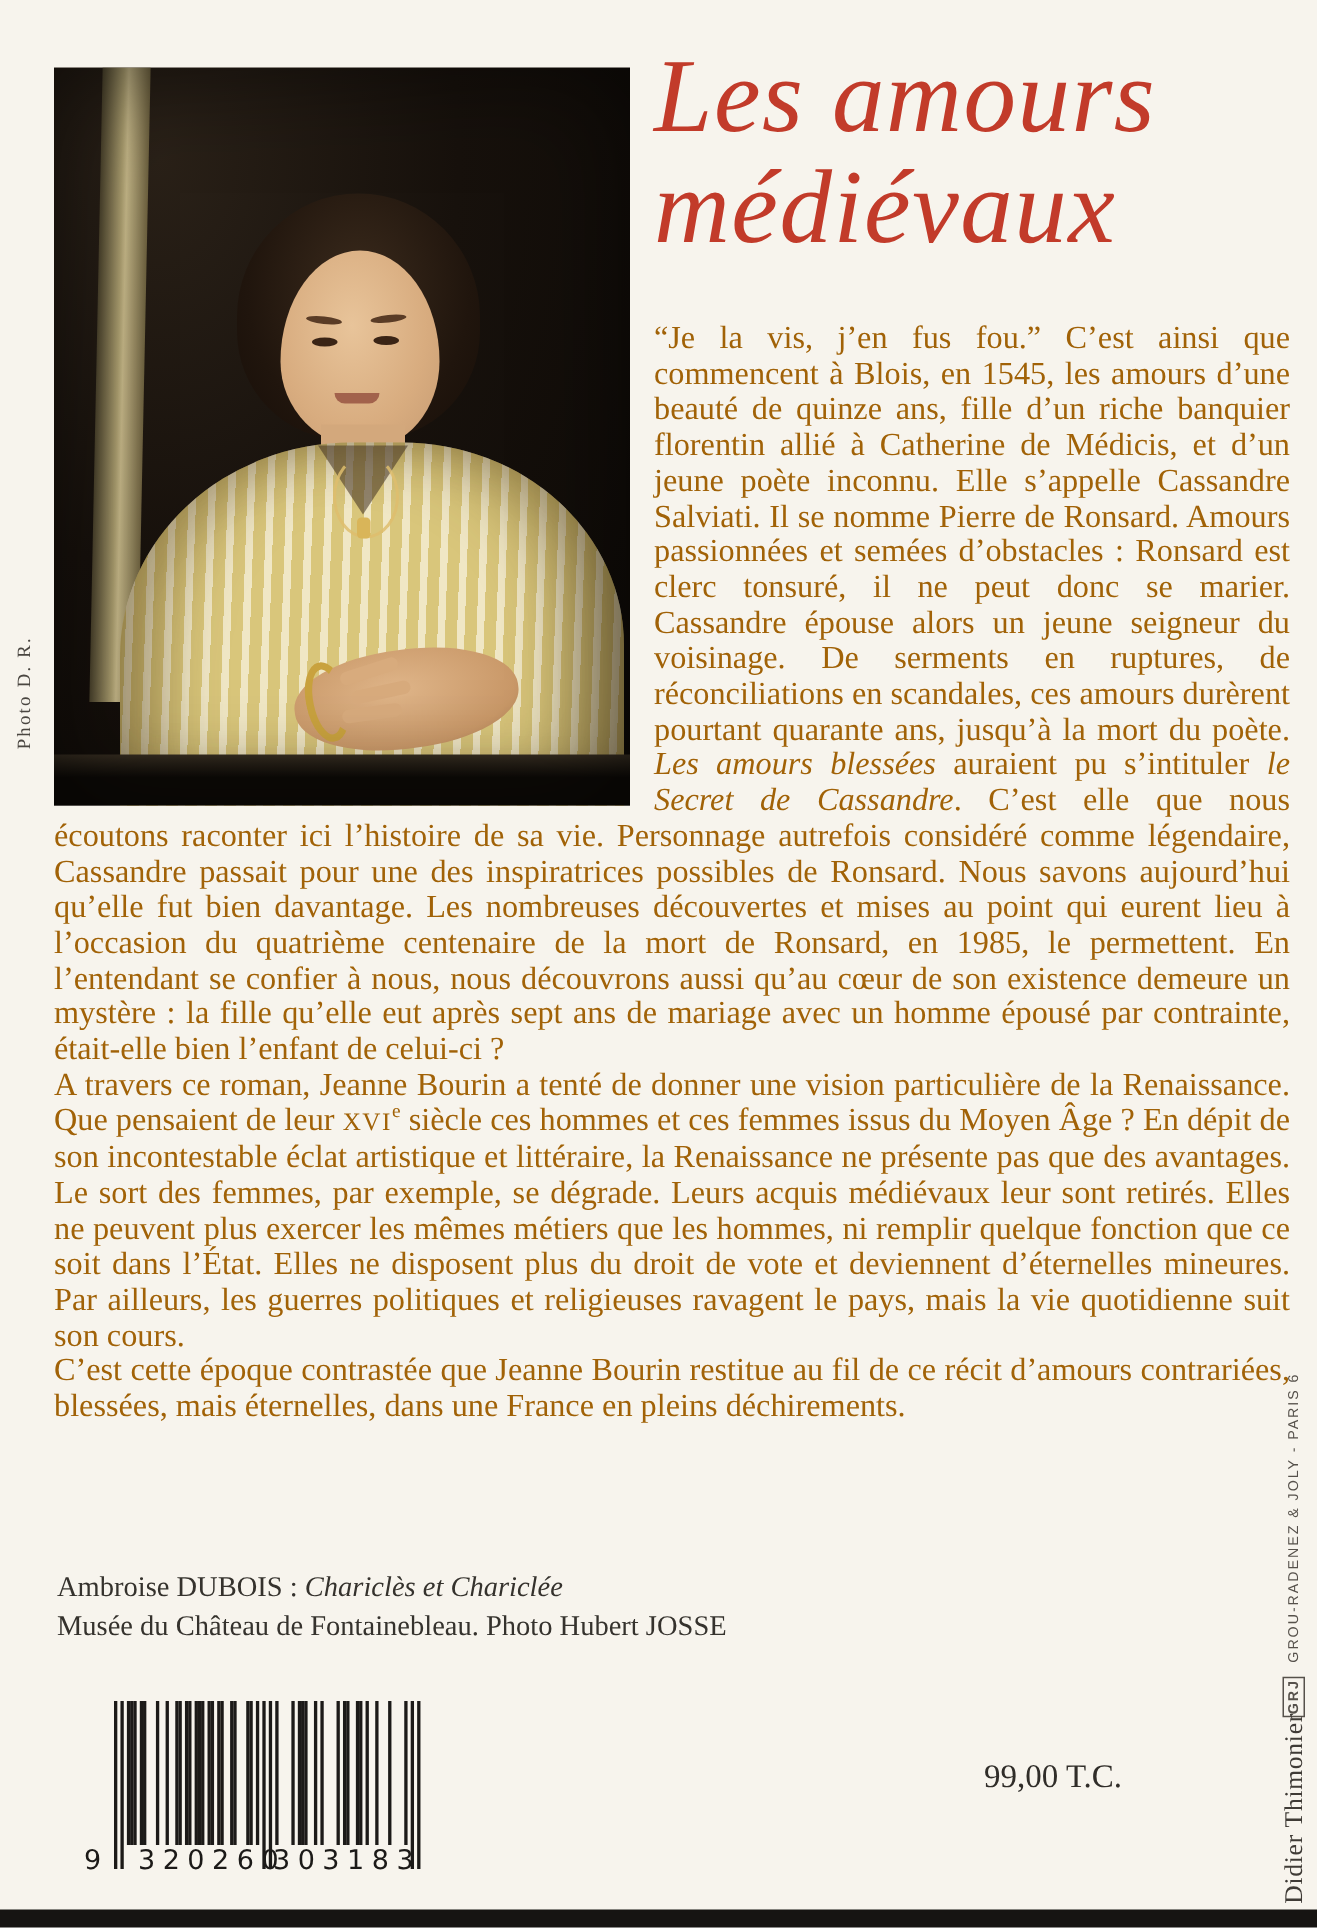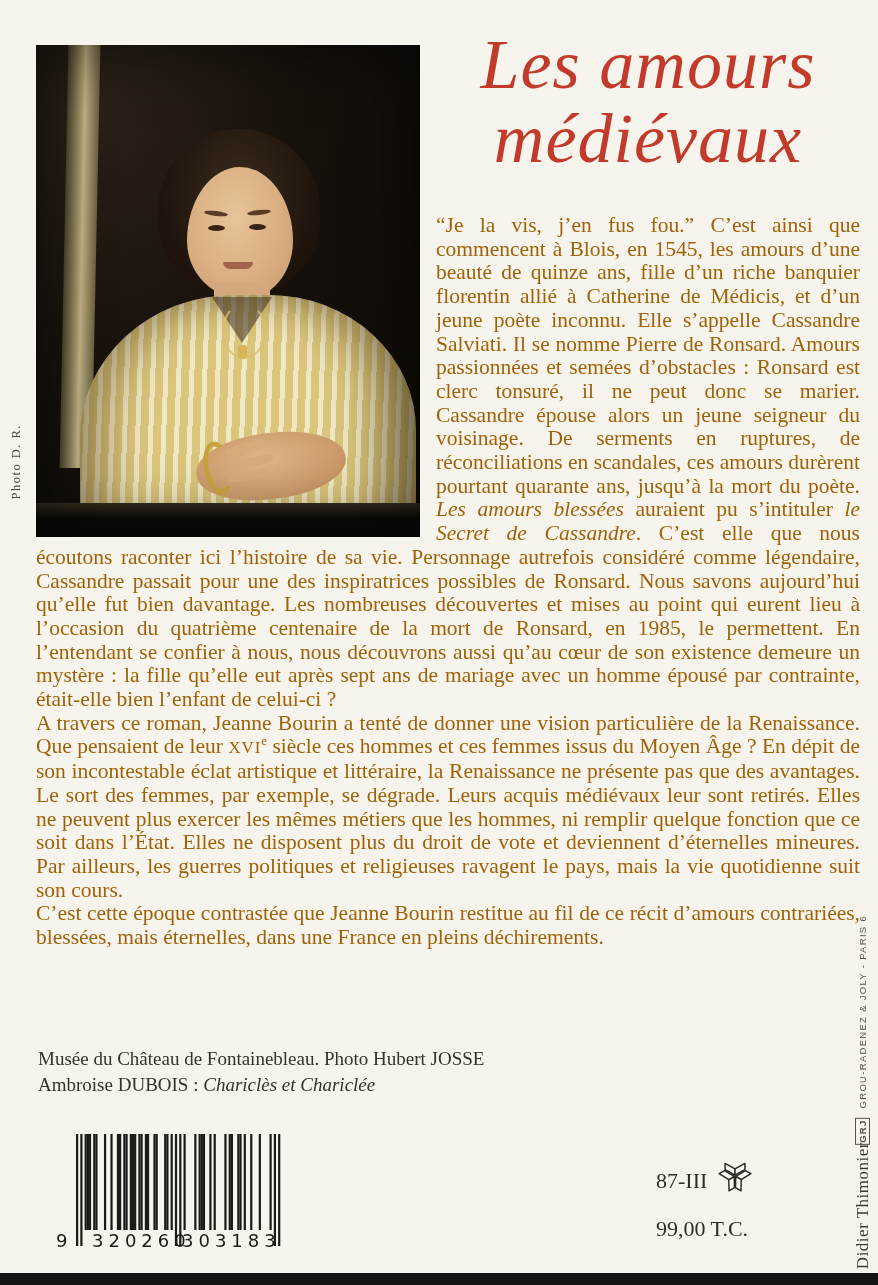--- a/index.html
+++ b/index.html
@@ -50,21 +50,21 @@
   .f3{left:192px;top:426px;transform:rotate(-8deg);}
   .bracelet{position:absolute;left:168px;top:396px;width:18px;height:44px;border:5px solid #c9a23e;
     border-radius:50%;border-right-color:transparent;transform:rotate(-12deg);}
   .ledge{position:absolute;left:0;bottom:0;width:100%;height:34px;
     background:linear-gradient(#352c20 0%,#0d0a07 45%);}
   .photo-caption{position:absolute;left:-27px;bottom:37px;
     writing-mode:vertical-rl;transform:rotate(180deg);
     font-size:12.5px;color:#4a4641;letter-spacing:1.5px;}
   
   .title{font-style:italic;font-size:70px;line-height:74px;letter-spacing:1px;
-    text-align:center;color:#c23b2a;margin:0 0 38px 0;font-weight:normal;}
+    color:#c23b2a;margin:0 0 38px 0;font-weight:normal;}
   .synopsis p{margin:0;text-align:justify;font-size:21.5px;line-height:23.7px;color:#a16207;}
   .seg-i{font-style:italic;}
   .seg-sc{font-size:.78em;letter-spacing:.06em;}
   .seg-sup{vertical-align:super;font-size:.6em;line-height:0;}
   
   .artwork-credit{position:absolute;left:38px;top:1046px;font-size:19px;line-height:26px;color:#35322d;}
   .barcode{position:absolute;left:56px;top:1134px;width:226px;height:132px;}
   .barcode svg{display:block;position:absolute;left:20px;top:0;}
   .bc-digit{position:absolute;font-family:"DejaVu Sans",sans-serif;font-size:18px;color:#1c1a18;top:96px;}
   .bc-first{left:0;} .bc-g1{left:36px;letter-spacing:5px;} .bc-g2{left:126px;letter-spacing:5px;}
@@ -116,22 +116,22 @@
     </h1>
 
     <div class="synopsis">
       <p><span>“Je la vis, j’en fus fou.” C’est ainsi que commencent à Blois, en 1545, les amours d’une beauté de quinze ans, fille d’un riche banquier florentin allié à Catherine de Médicis, et d’un jeune poète inconnu. Elle s’appelle Cassandre Salviati. Il se nomme Pierre de Ronsard. Amours passionnées et semées d’obstacles : Ronsard est clerc tonsuré, il ne peut donc se marier. Cassandre épouse alors un jeune seigneur du voisinage. De serments en ruptures, de réconciliations en scandales, ces amours durèrent pourtant quarante ans, jusqu’à la mort du poète. </span><span class="seg-i">Les amours blessées</span><span> auraient pu s’intituler </span><span class="seg-i">le Secret de Cassandre</span><span>. C’est elle que nous écoutons raconter ici l’histoire de sa vie. Personnage autrefois considéré comme légendaire, Cassandre passait pour une des inspiratrices possibles de Ronsard. Nous savons aujourd’hui qu’elle fut bien davantage. Les nombreuses découvertes et mises au point qui eurent lieu à l’occasion du quatrième centenaire de la mort de Ronsard, en 1985, le permettent. En l’entendant se confier à nous, nous découvrons aussi qu’au cœur de son existence demeure un mystère : la fille qu’elle eut après sept ans de mariage avec un homme épousé par contrainte, était-elle bien l’enfant de celui-ci ?</span></p>
       <p><span>A travers ce roman, Jeanne Bourin a tenté de donner une vision particulière de la Renaissance. Que pensaient de leur </span><span class="seg-sc">XVI</span><span class="seg-sup">e</span><span> siècle ces hommes et ces femmes issus du Moyen Âge ? En dépit de son incontestable éclat artistique et littéraire, la Renaissance ne présente pas que des avantages. Le sort des femmes, par exemple, se dégrade. Leurs acquis médiévaux leur sont retirés. Elles ne peuvent plus exercer les mêmes métiers que les hommes, ni remplir quelque fonction que ce soit dans l’État. Elles ne disposent plus du droit de vote et deviennent d’éternelles mineures. Par ailleurs, les guerres politiques et religieuses ravagent le pays, mais la vie quotidienne suit son cours.</span></p>
       <p><span>C’est cette époque contrastée que Jeanne Bourin restitue au fil de ce récit d’amours contrariées, blessées, mais éternelles, dans une France en pleins déchirements.</span></p>
     </div>
   </div>
 
   <div class="artwork-credit">
+    <div><span>Ambroise DUBOIS : </span><span class="seg-i">Chariclès et Chariclée</span></div>
     <div>Musée du Château de Fontainebleau. Photo Hubert JOSSE</div>
-    <div><span>Ambroise DUBOIS : </span><span class="seg-i">Chariclès et Chariclée</span></div>
   </div>
 
   <div class="barcode">
     <svg width="206" height="112" viewBox="0 0 206 112" aria-hidden="true">
         <rect x="0.00" y="0" width="2.21" height="112" fill="#1c1a18"></rect>
         <rect x="4.30" y="0" width="2.21" height="112" fill="#1c1a18"></rect>
         <rect x="8.60" y="0" width="2.21" height="96" fill="#1c1a18"></rect>
         <rect x="10.75" y="0" width="2.21" height="96" fill="#1c1a18"></rect>
         <rect x="12.90" y="0" width="2.21" height="96" fill="#1c1a18"></rect>
         <rect x="17.20" y="0" width="2.21" height="96" fill="#1c1a18"></rect>
@@ -174,38 +174,20 @@
         <rect x="193.50" y="0" width="2.21" height="96" fill="#1c1a18"></rect>
         <rect x="197.80" y="0" width="2.21" height="112" fill="#1c1a18"></rect>
         <rect x="202.10" y="0" width="2.21" height="112" fill="#1c1a18"></rect>
       </svg>
     <span class="bc-digit bc-first">9</span>
     <span class="bc-digit bc-g1">320260</span>
     <span class="bc-digit bc-g2">303183</span>
   </div>
 
   <div class="colophon">
-    <div>
-      <span>87-III</span><span class="pub-logo"><svg width="36" height="36" viewBox="-20 -20 40 40">
-        <g stroke="#2a2824" stroke-width="1.6" fill="#f7f4ed" stroke-linejoin="round">
-          <g transform="rotate(0) translate(0,-8)">
-                <path d="M0 0 L-11 -6 L-11 1 L0 7 Z"></path>
-                <path d="M0 0 L11 -6 L11 1 L0 7 Z"></path>
-              </g>
-          <g transform="rotate(120) translate(0,-8)">
-                <path d="M0 0 L-11 -6 L-11 1 L0 7 Z"></path>
-                <path d="M0 0 L11 -6 L11 1 L0 7 Z"></path>
-              </g>
-          <g transform="rotate(240) translate(0,-8)">
-                <path d="M0 0 L-11 -6 L-11 1 L0 7 Z"></path>
-                <path d="M0 0 L11 -6 L11 1 L0 7 Z"></path>
-              </g>
-        </g>
-          </svg></span>
-    </div>
     <div class="price">99,00 T.C.</div>
   </div>
 
   <div class="printer-credit">
     <span class="printer-mark">GRJ</span>
     <span>GROU-RADENEZ &amp; JOLY - PARIS 6</span>
   </div>
 
   <div class="designer-credit">Didier Thimonier</div>
 

